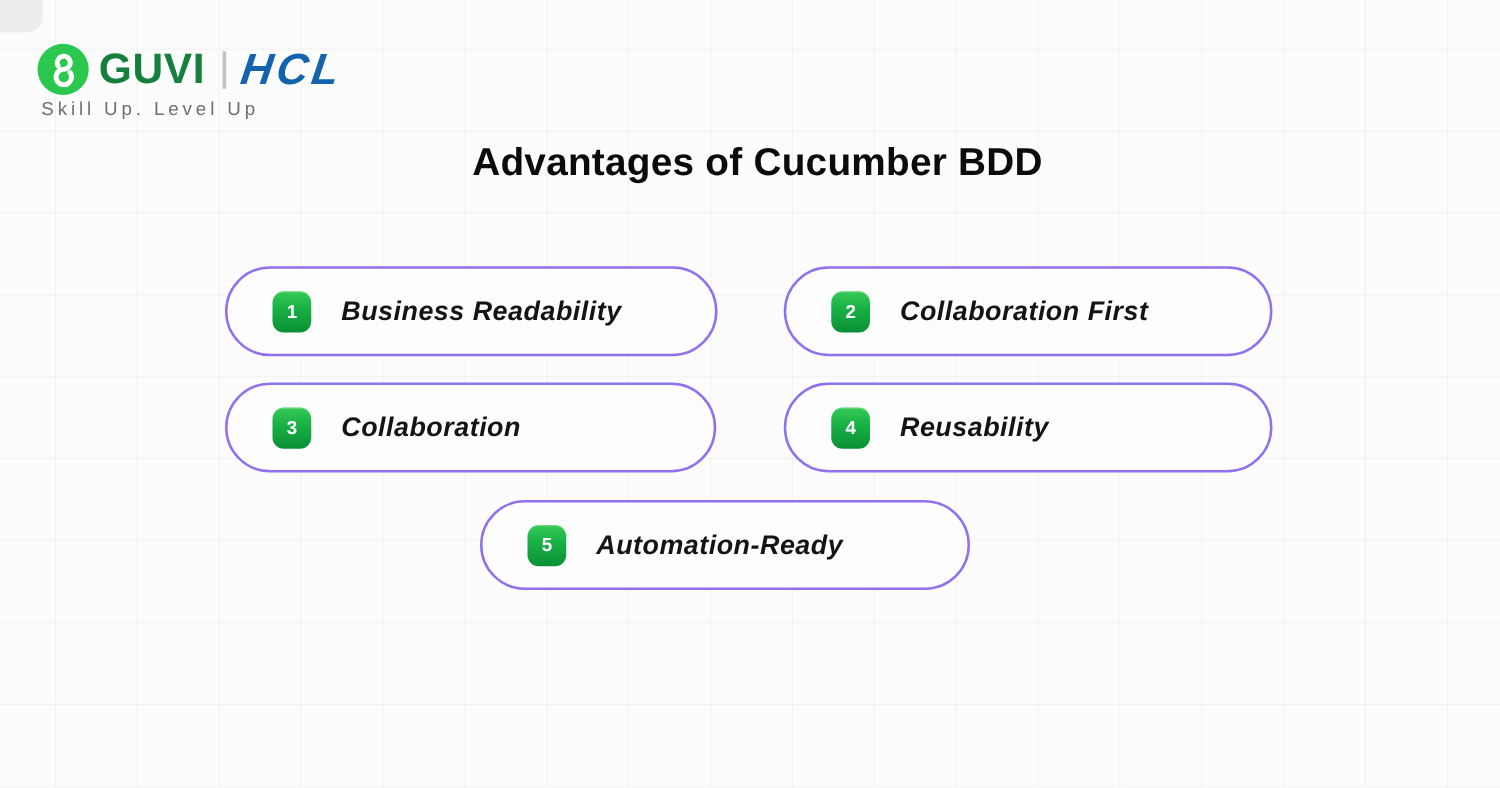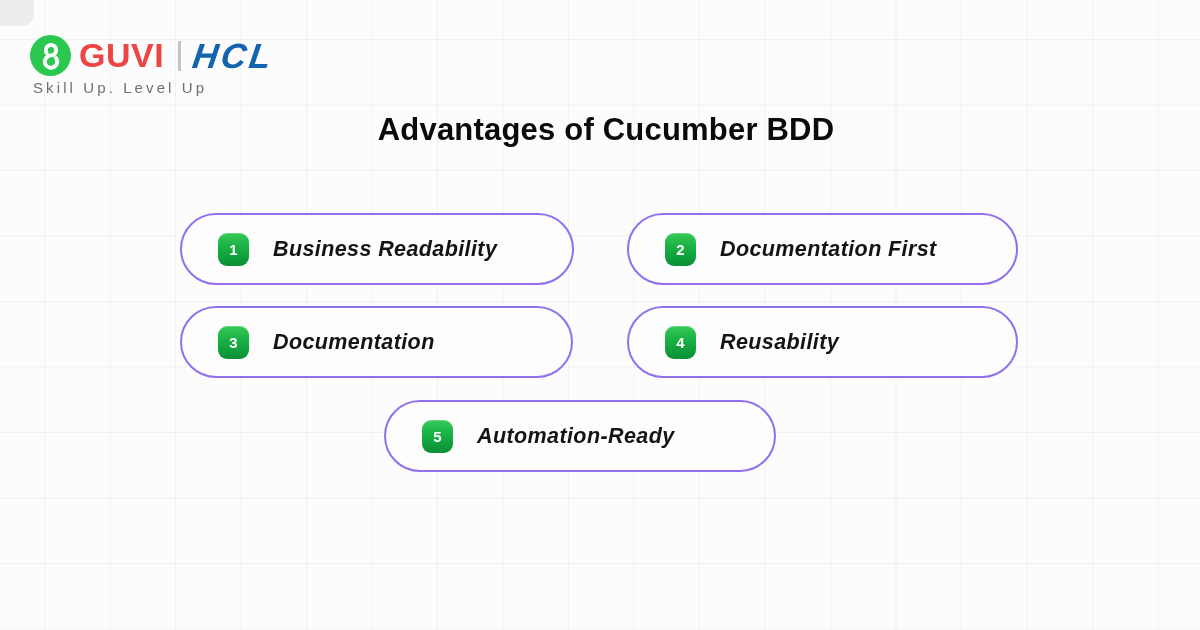--- a/index.html
+++ b/index.html
@@ -39,21 +39,21 @@
     border-radius: 50%;
     background: #2bc850;
     display: flex; align-items: center; justify-content: center;
     flex: 0 0 auto;
   }
   .guvi-wordmark {
     margin-left: 8px;
     font-size: 34px;
     font-weight: 800;
     letter-spacing: 0.5px;
-    color: #ef4444;
+    color: #15803d;
   }
   .brand-divider {
     width: 3px; height: 30px;
     background: #c4c4c4;
     margin: 0 12px 0 14px;
   }
   .hcl-wordmark {
     font-size: 35px;
     font-weight: 900;
     font-style: italic;
@@ -142,26 +142,26 @@
 
 <h1 class="page-title">Advantages of Cucumber BDD</h1>
 
 <div class="card card-1">
   <div class="num-badge">1</div>
   <div class="card-label">Business Readability</div>
 </div>
 
 <div class="card card-2">
   <div class="num-badge">2</div>
-  <div class="card-label">Documentation First</div>
+  <div class="card-label">Collaboration First</div>
 </div>
 
 <div class="card card-3">
   <div class="num-badge">3</div>
-  <div class="card-label">Documentation</div>
+  <div class="card-label">Collaboration</div>
 </div>
 
 <div class="card card-4">
   <div class="num-badge">4</div>
   <div class="card-label">Reusability</div>
 </div>
 
 <div class="card card-5">
   <div class="num-badge">5</div>
   <div class="card-label">Automation-Ready</div>

